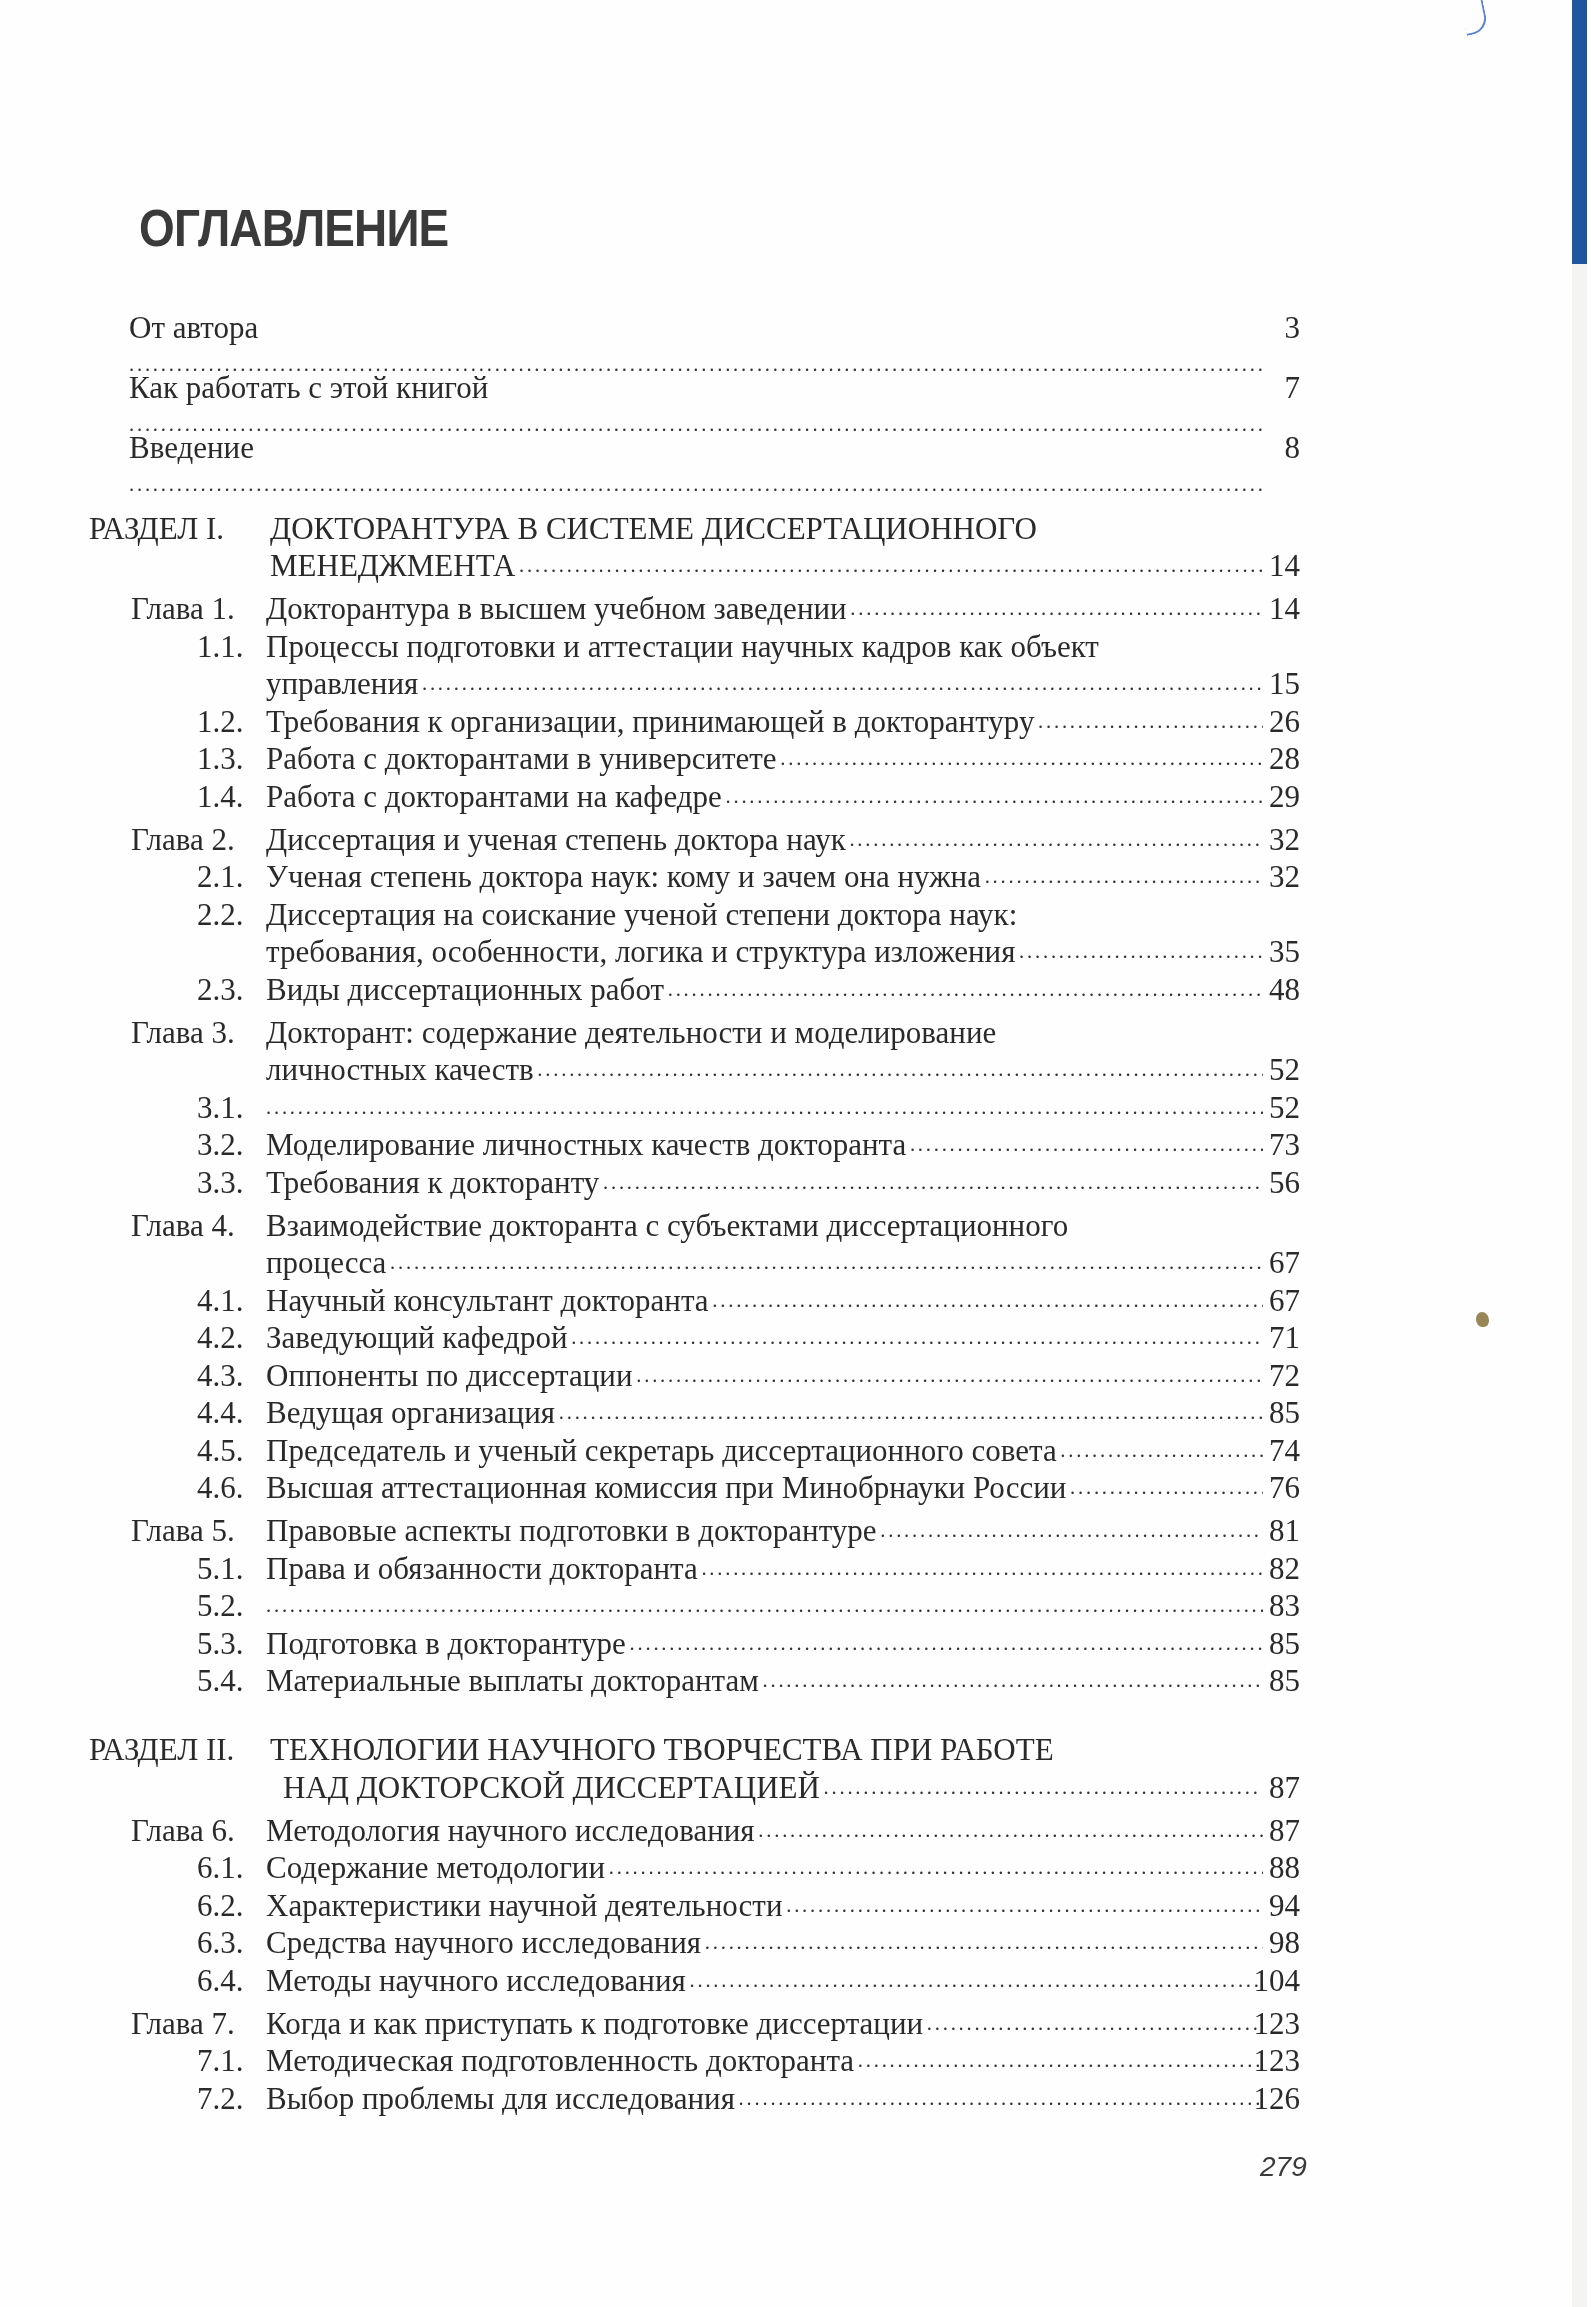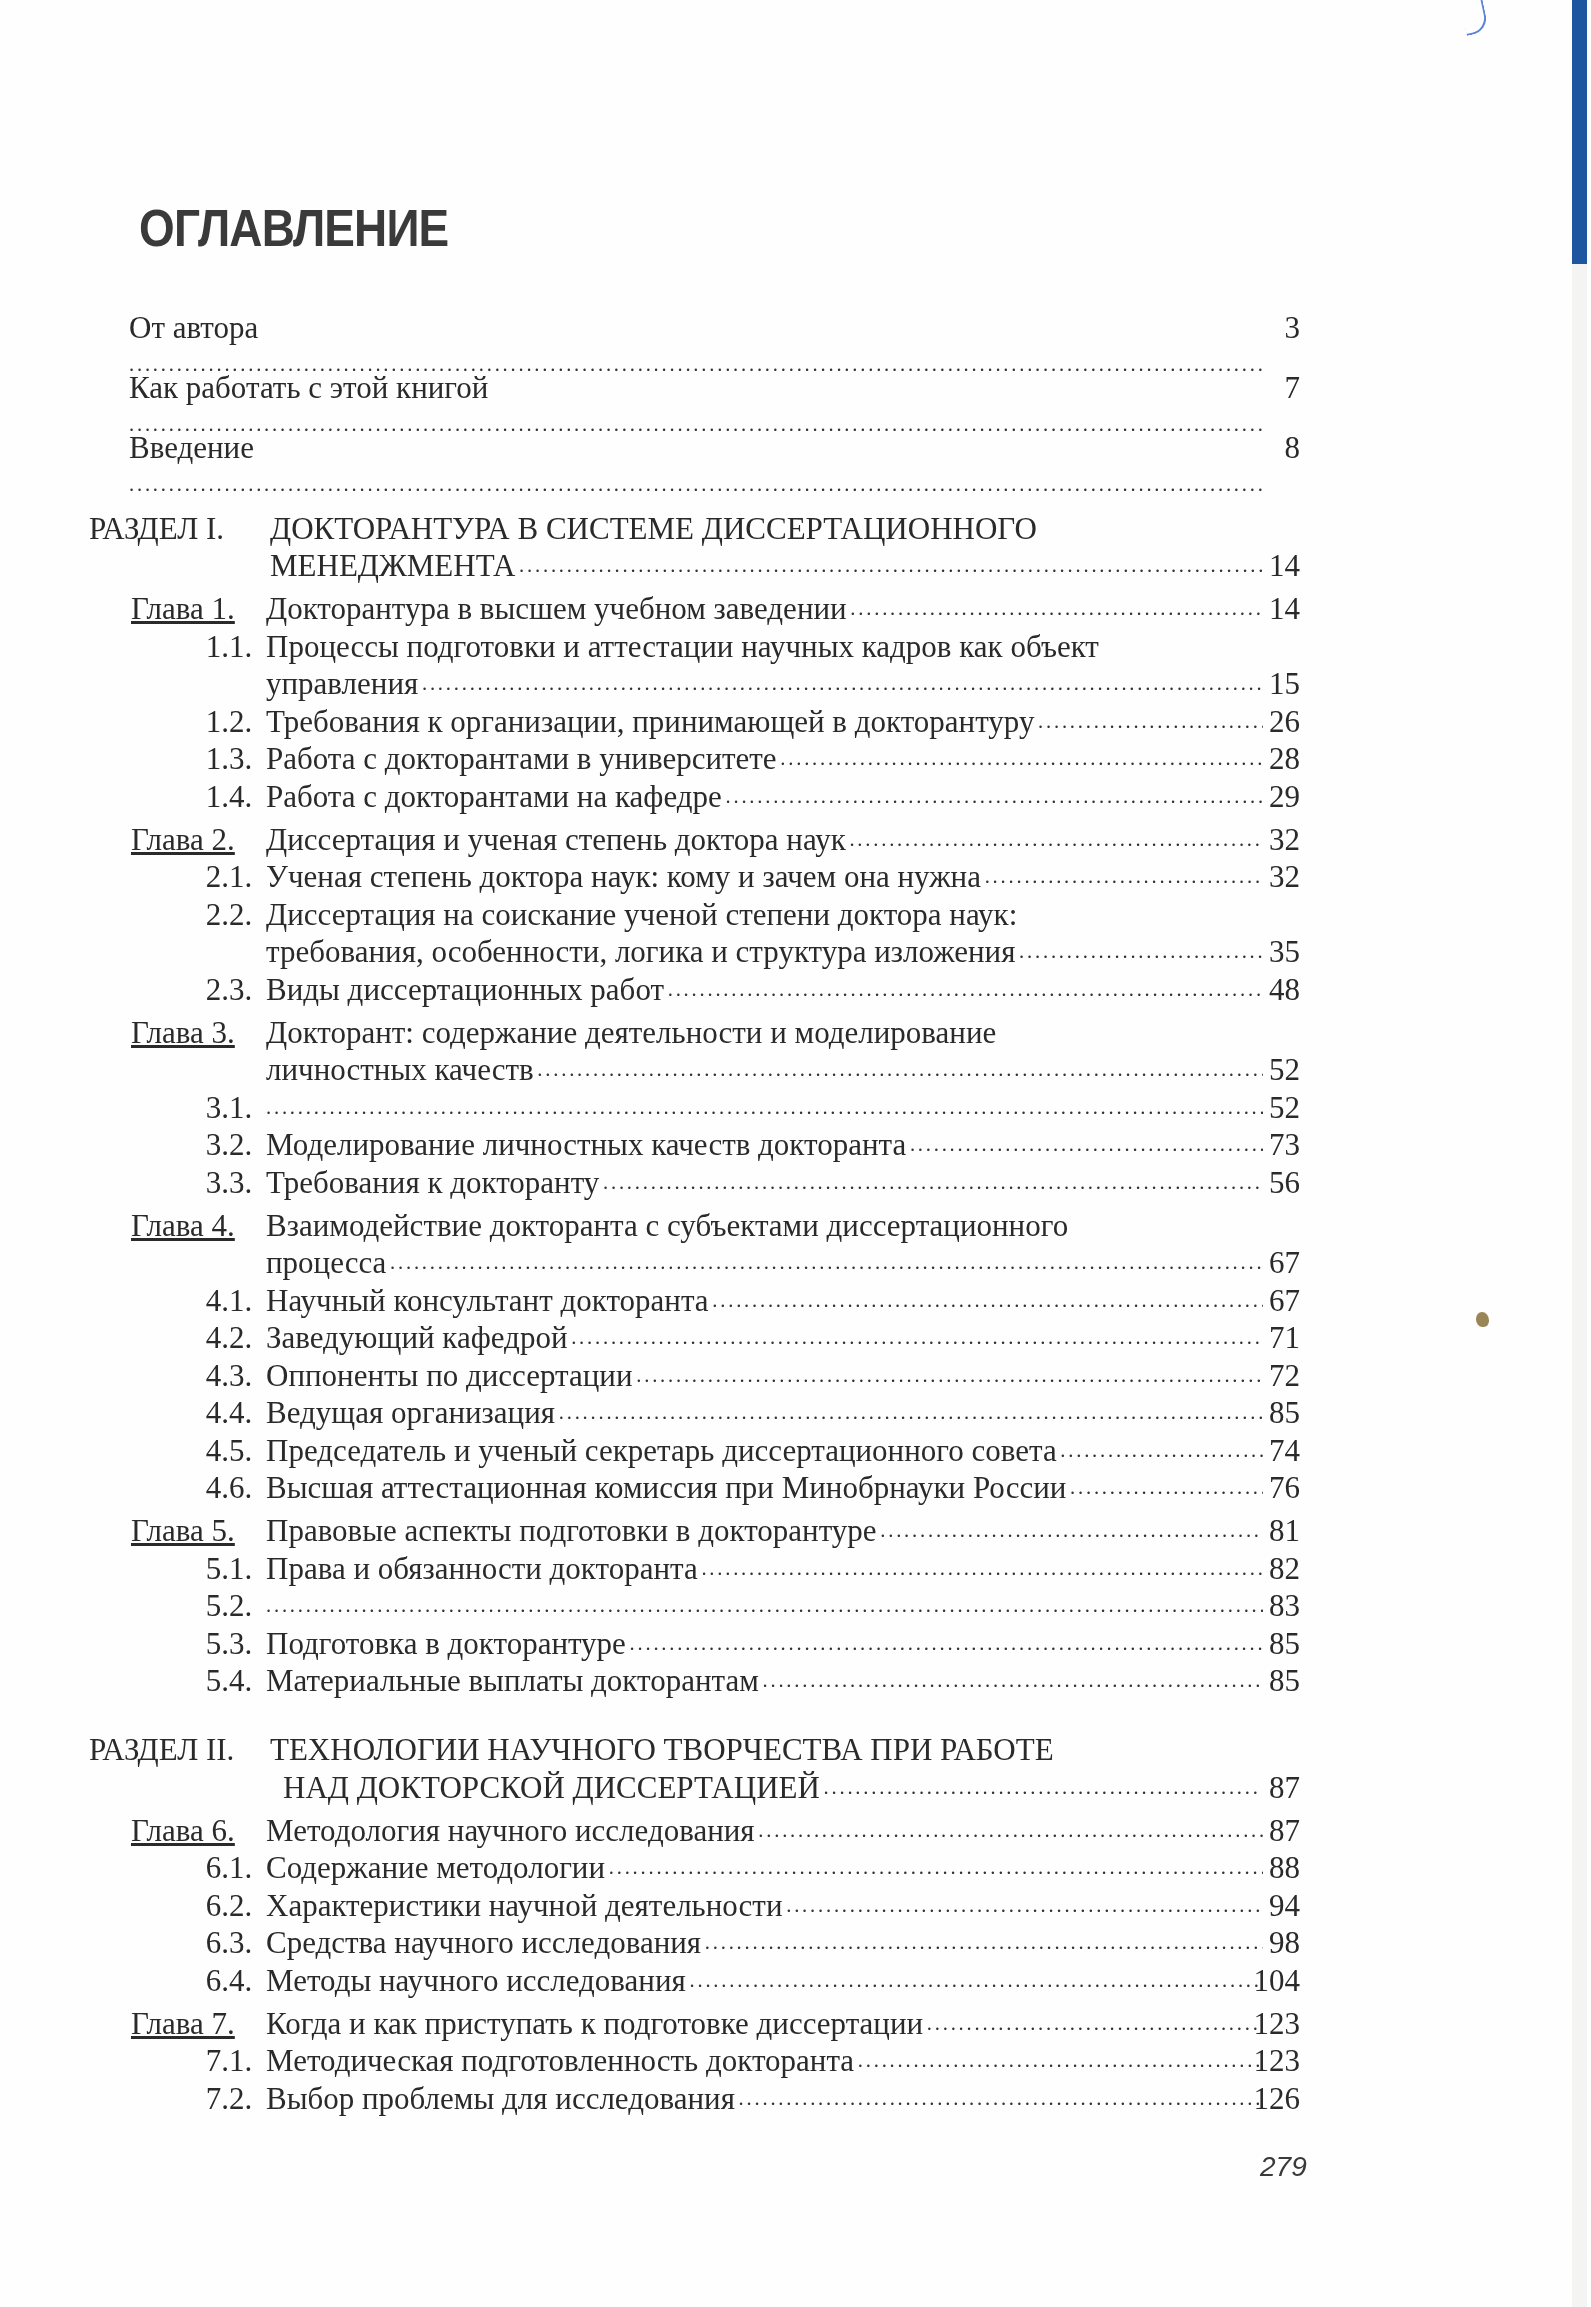--- a/index.html
+++ b/index.html
@@ -47,23 +47,23 @@
     font-size: 20.6px; color: #333;
   }
   .row .pg { position: absolute; white-space: nowrap; text-align: right; width: 75px; }
   .row.intro .lbl { left: 129px; width: 1136px; flex-direction: column; }
   .row.intro .pg { left: 1225px; }
   .row.section .num { left: 89px; }
   .row.section .lbl { left: 270px; width: 993px; }
   .row.section.cont .lbl { left: 270px; }
   .row.section.cont2 .lbl { left: 283px; width: 974px; }
   .row .pg { left: 1225px; }
-  .row.chapter .num { left: 131px; text-decoration: underline; }
+  .row.chapter .num { left: 131px; }
   .row.chapter .lbl { left: 266px; width: 997px; }
-  .row.sub .num { left: 197px; width: 64px; text-align: center; }
+  .row.sub .num { left: 197px; width: 64px; text-align: left; }
   .row.sub .lbl { left: 266px; width: 997px; }
   .footer-page {
     position: absolute; left: 1260px; top: 2151px;
     font-family: "Liberation Sans", sans-serif; font-style: italic;
     font-size: 28px; color: #3a3a3a;
   }
 </style>
 </head>
 <body>
 

